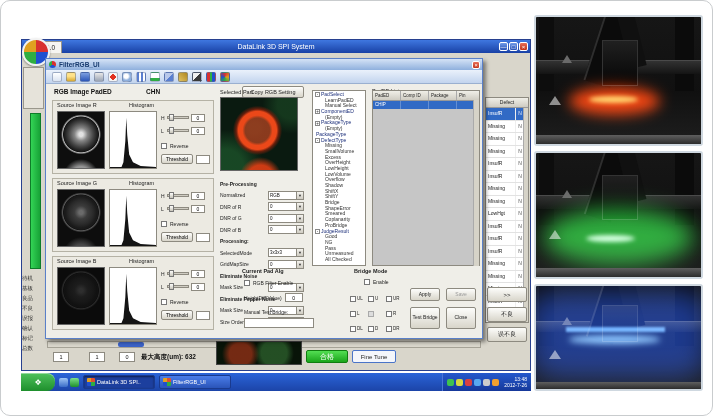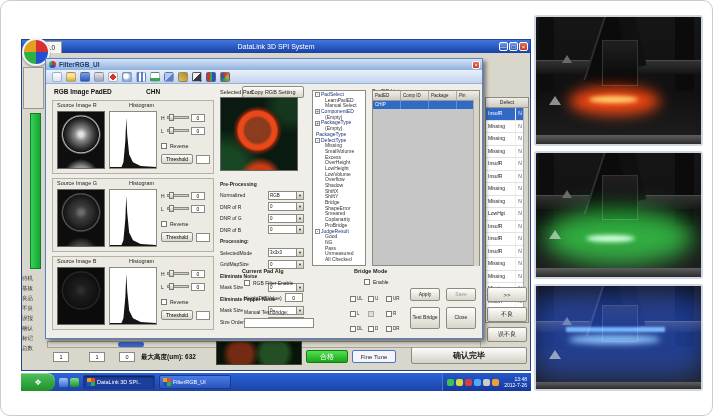--- a/index.html
+++ b/index.html
@@ -321,21 +321,20 @@
 
         <div class="rprow">
           <span class="t">CompSh</span>
           <span class="f">N</span>
         </div>
       </div>
   </div>
   <div class="abs rbtn" style="top:286px;">&gt;&gt;</div>
   <div class="abs rbtn" style="top:306px;">不良</div>
   <div class="abs rbtn" style="top:326px;">误不良</div>
-  <div class="abs confirm">确认完毕</div>
 
   <div class="abs hscroll">
       <div class="hthumb"></div>
     </div>
   <div class="abs sfield" style="left:52px;">1</div>
   <div class="abs sfield" style="left:88px;">1</div>
   <div class="abs sfield" style="left:118px;">0</div>
   <div class="abs maxh">最大高度(um): 632</div>
   <div class="abs preview"></div>
   <div class="abs passbtn">合格</div>

